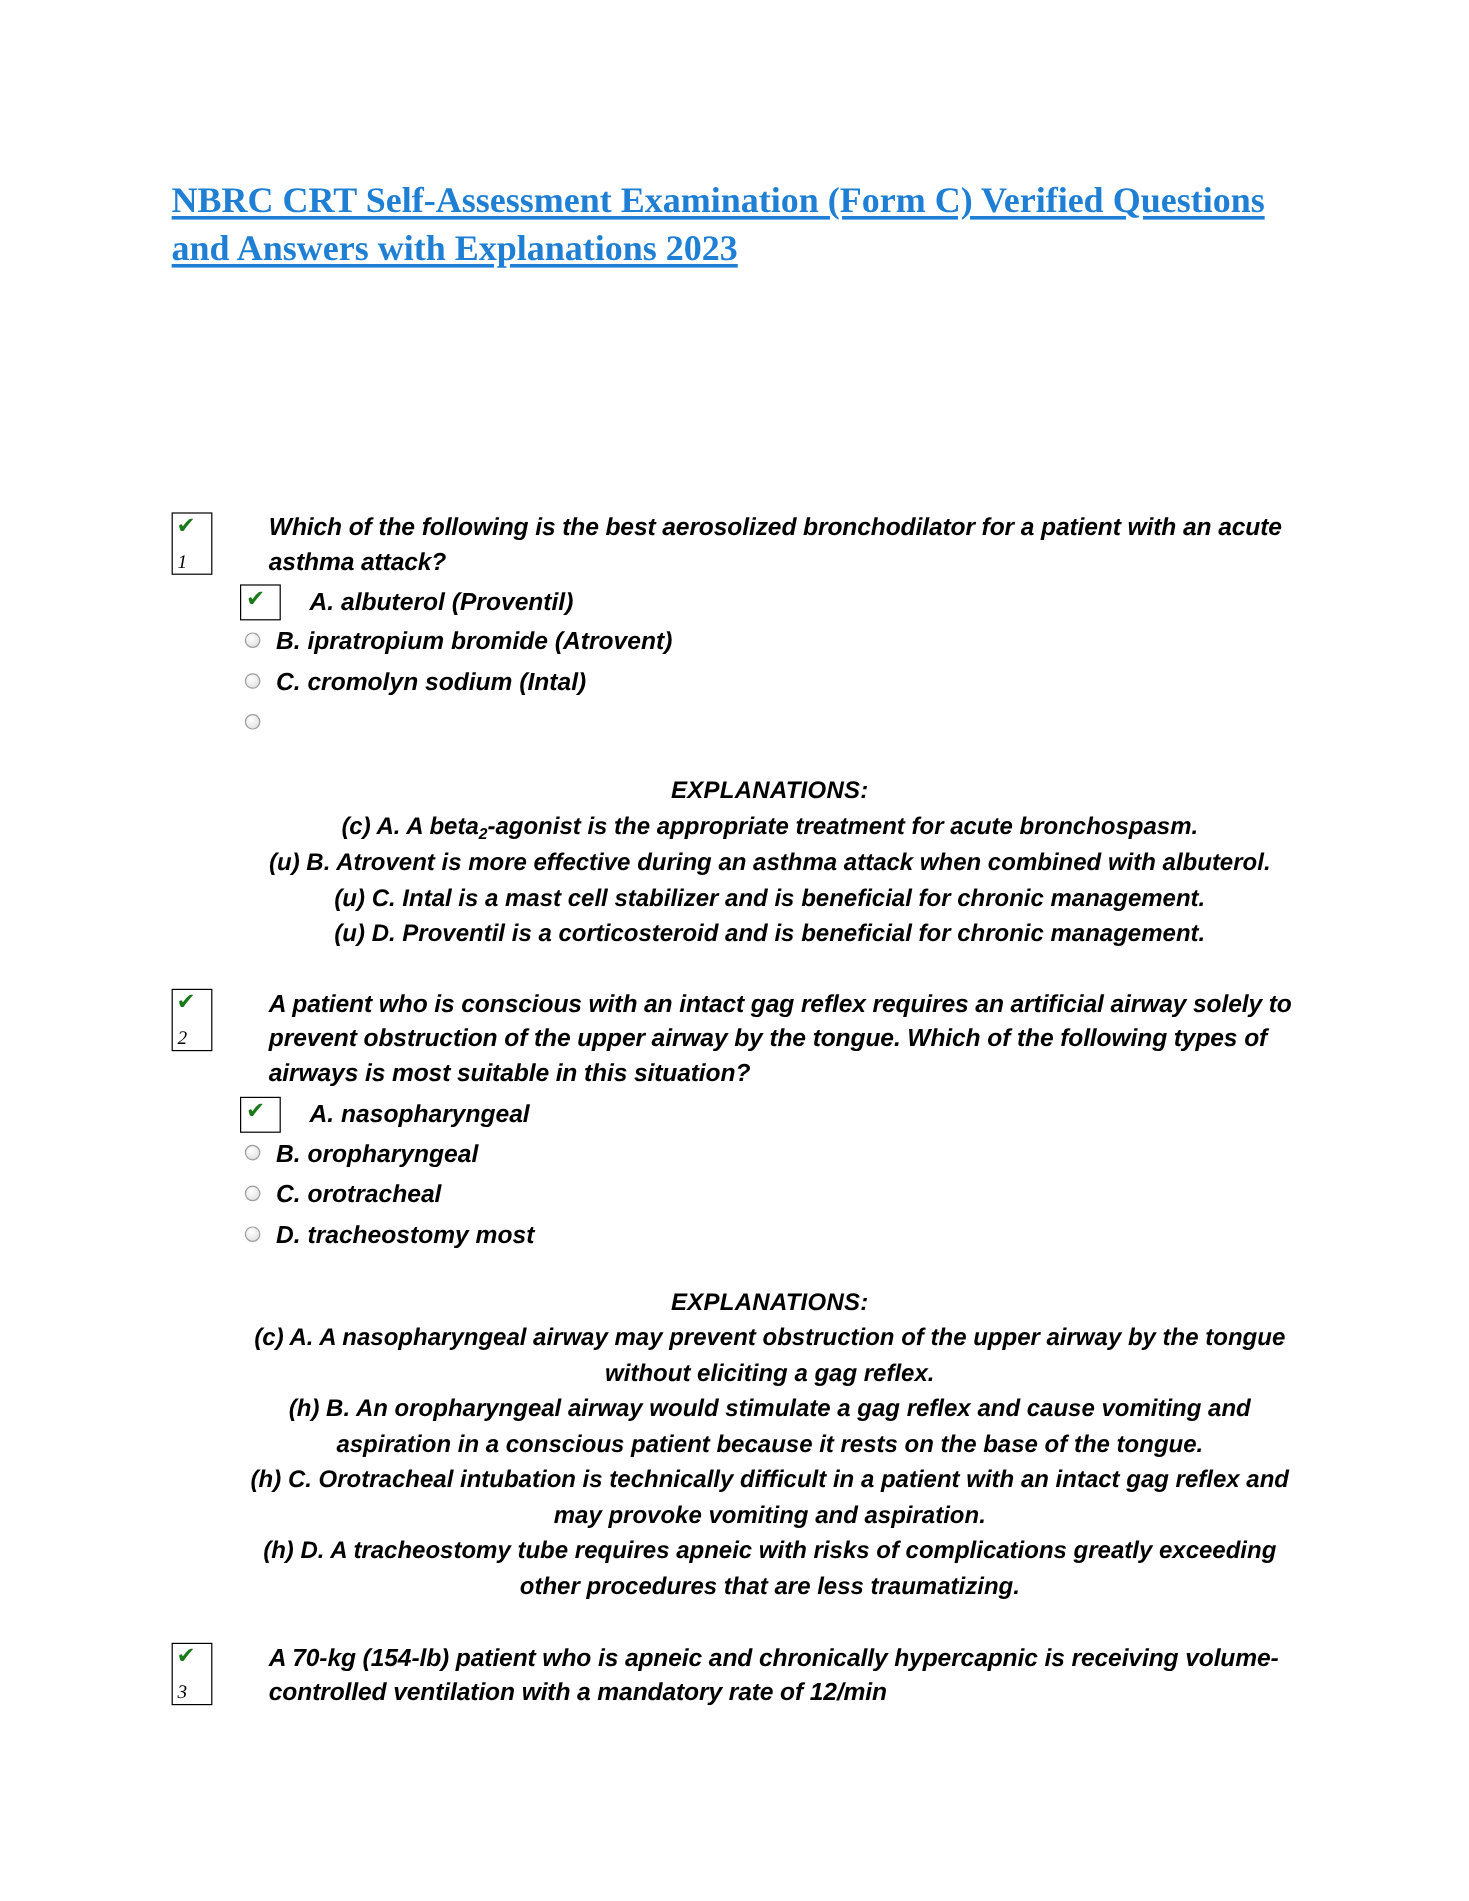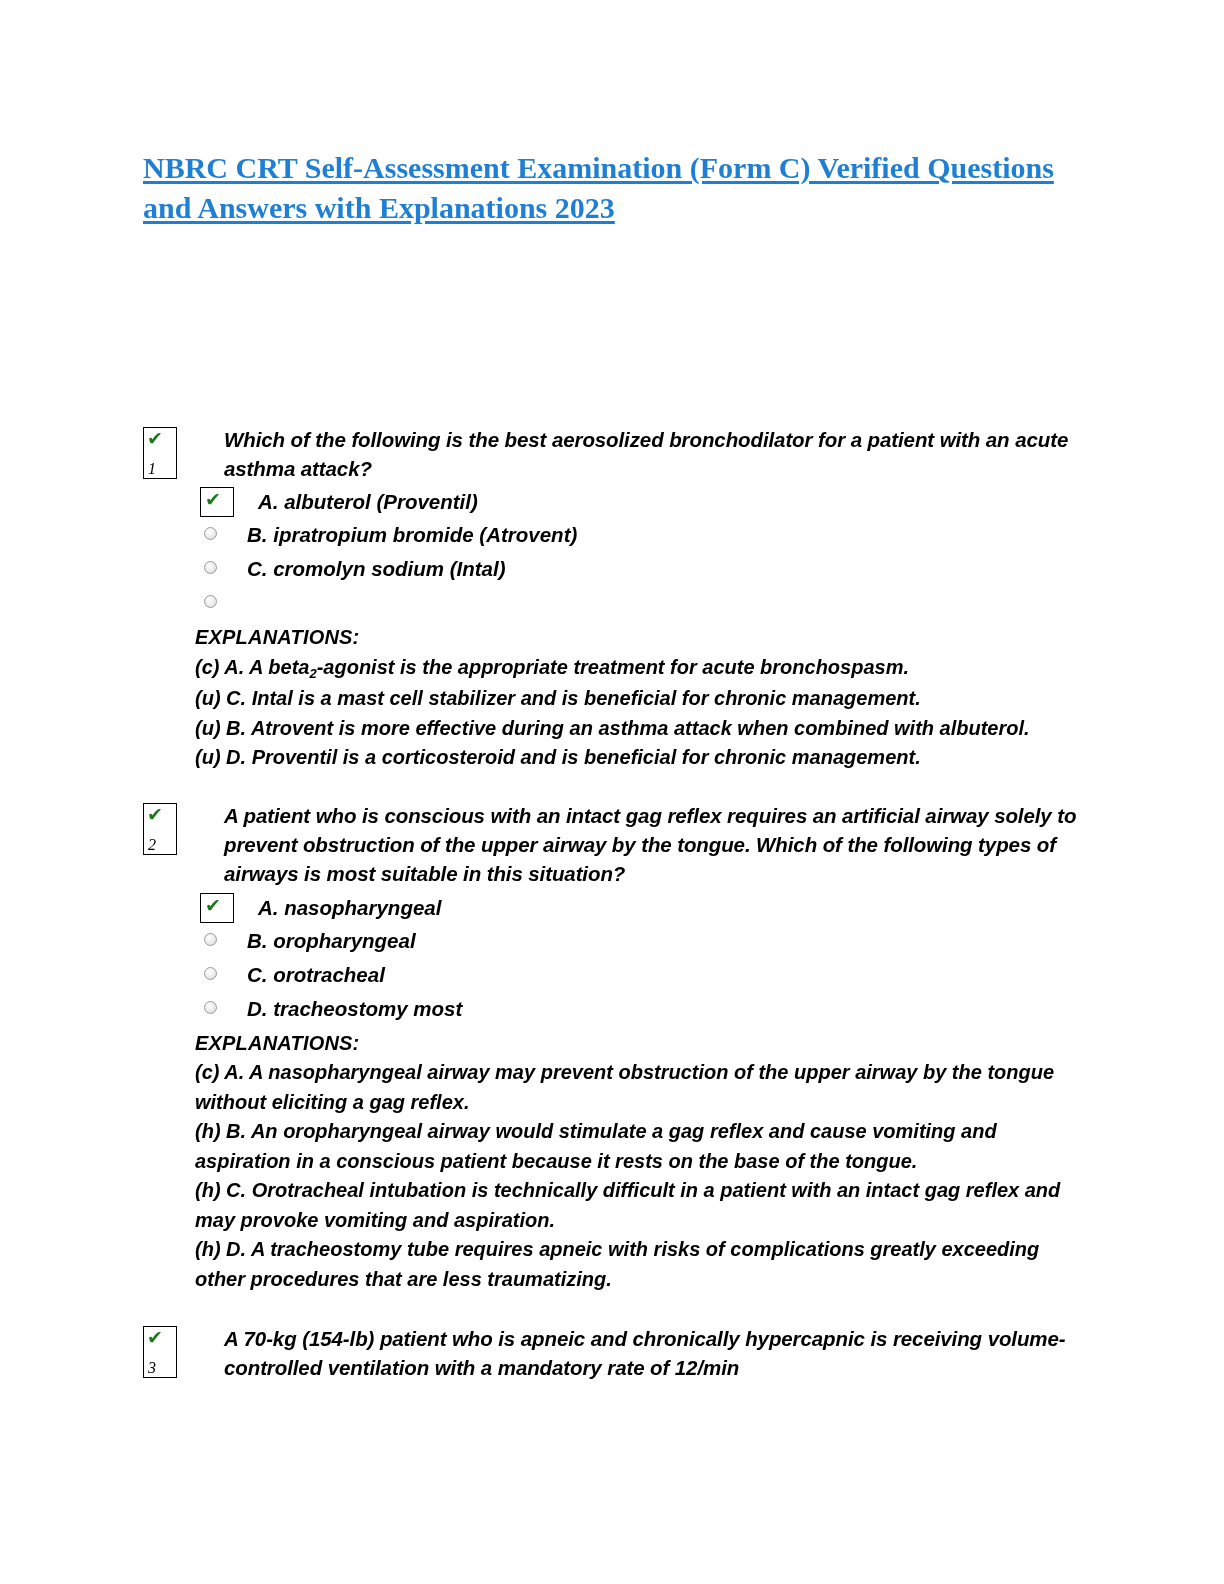--- a/index.html
+++ b/index.html
@@ -117,38 +117,40 @@
     top: 6px;
     width: 13px;
     height: 13px;
     border-radius: 50%;
     border: 1px solid #9b9b9b;
     background: radial-gradient(circle at 40% 35%, #ffffff 0%, #e9e9e9 60%, #cfcfcf 100%);
     box-sizing: border-box;
   }
   .choice .label {
     position: absolute;
-    left: 47px;
+    left: 30px;
     top: 0px;
     font-style: italic;
     font-weight: bold;
     font-size: 20.5px;
     line-height: 28px;
     white-space: nowrap;
   }
   .choice.selected .label {
     left: 58px;
     top: 1px;
   }
   .expl {
     margin-left: 52px;
+    margin-top: 22px;
     font-style: italic;
     font-weight: bold;
     font-size: 20px;
     line-height: 29.5px;
+    text-align: center;
   }
   .expl .head {
     letter-spacing: 0.2px;
   }
   .expl p {
     margin: 0;
   }
   sub {
     font-size: 13px;
     vertical-align: baseline;
@@ -188,22 +190,22 @@
           <span class="radio"></span>
           <span class="label">C.  cromolyn sodium (Intal)</span>
         </div>
         <div class="choice">
           <span class="radio"></span>
         </div>
       </div>
       <div class="expl">
         <p class="head">EXPLANATIONS:</p>
         <p>(c) A. A beta<sub>2</sub>-agonist is the appropriate treatment for acute bronchospasm.</p>
+        <p>(u) B. Atrovent is more effective during an asthma attack when combined with albuterol.</p>
         <p>(u) C. Intal is a mast cell stabilizer and is beneficial for chronic management.</p>
-        <p>(u) B. Atrovent is more effective during an asthma attack when combined with albuterol.</p>
         <p>(u) D. Proventil is a corticosteroid and is beneficial for chronic management.</p>
       </div>
     </div>
 
     <div class="q-block" style="margin-top:28px;">
       <div class="q-head" style="min-height:88px;">
         <div class="q-marker">
           <span class="chk">✔</span>
           <span class="num">2</span>
         </div>

